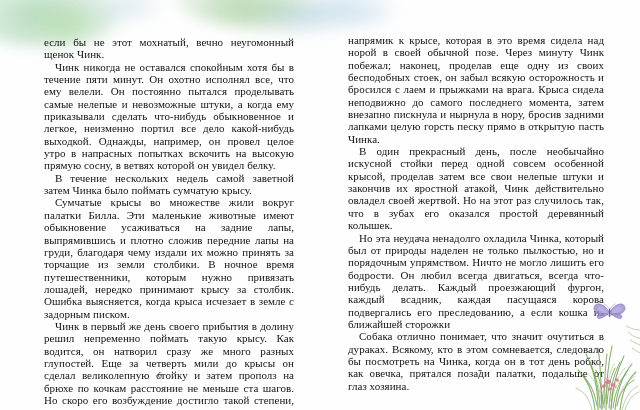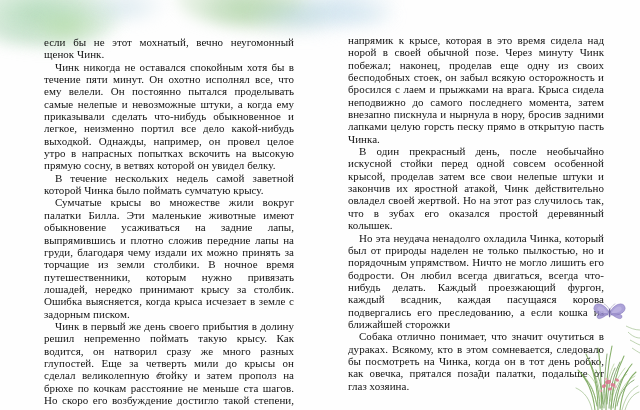--- a/index.html
+++ b/index.html
@@ -177,21 +177,21 @@
     <div class="wash wash-i"></div>
     <div class="wash wash-j"></div>
   </div>
 
   <div class="pages">
 
     <div class="page page-left">
       <div class="body-text">
         <p class="noindent">если бы не этот мохнатый, вечно неугомонный щенок Чинк.</p>
         <p>Чинк никогда не оставался спокойным хотя бы в течение пяти минут. Он охотно исполнял все, что ему велели. Он постоянно пытался проделывать самые нелепые и невозможные штуки, а когда ему приказывали сделать что-нибудь обыкновенное и легкое, неизменно портил все дело какой-нибудь выходкой. Однажды, например, он провел целое утро в напрасных попытках вскочить на высокую прямую сосну, в ветвях которой он увидел белку.</p>
-        <p>В течение нескольких недель самой заветной которой Чинка было поймать сумчатую крысу.</p>
+        <p>В течение нескольких недель самой заветной затем Чинка было поймать сумчатую крысу.</p>
         <p>Сумчатые крысы во множестве жили вокруг палатки Билла. Эти маленькие животные имеют обыкновение усаживаться на задние лапы, выпрямившись и плотно сложив передние лапы на груди, благодаря чему издали их можно принять за торчащие из земли столбики. В ночное время путешественники, которым нужно привязать лошадей, нередко принимают крысу за столбик. Ошибка выясняется, когда крыса исчезает в земле с задорным писком.</p>
         <p>Чинк в первый же день своего прибытия в долину решил непременно поймать такую крысу. Как водится, он натворил сразу же много разных глупостей. Еще за четверть мили до крысы он сделал великолепную стойку и затем прополз на брюхе по кочкам расстояние не меньше ста шагов. Но скоро его возбуждение достигло такой степени, что он не стерпел и, вскочив на ноги, пошел</p>
       </div>
       <div class="folio folio-left">6</div>
     </div>
 
     <div class="page page-right">
       <div class="body-text">
         <p class="noindent">напрямик к крысе, которая в это время сидела над норой в своей обычной позе. Через минуту Чинк побежал; наконец, проделав еще одну из своих бесподобных стоек, он забыл всякую осторожность и бросился с лаем и прыжками на врага. Крыса сидела неподвижно до самого последнего момента, затем внезапно пискнула и нырнула в нору, бросив задними лапками целую горсть песку прямо в открытую пасть Чинка.</p>
         <p>В один прекрасный день, после необычайно искусной стойки перед одной совсем особенной крысой, проделав затем все свои нелепые штуки и закончив их яростной атакой, Чинк действительно овладел своей жертвой. Но на этот раз случилось так, что в зубах его оказался простой деревянный колышек.</p>

